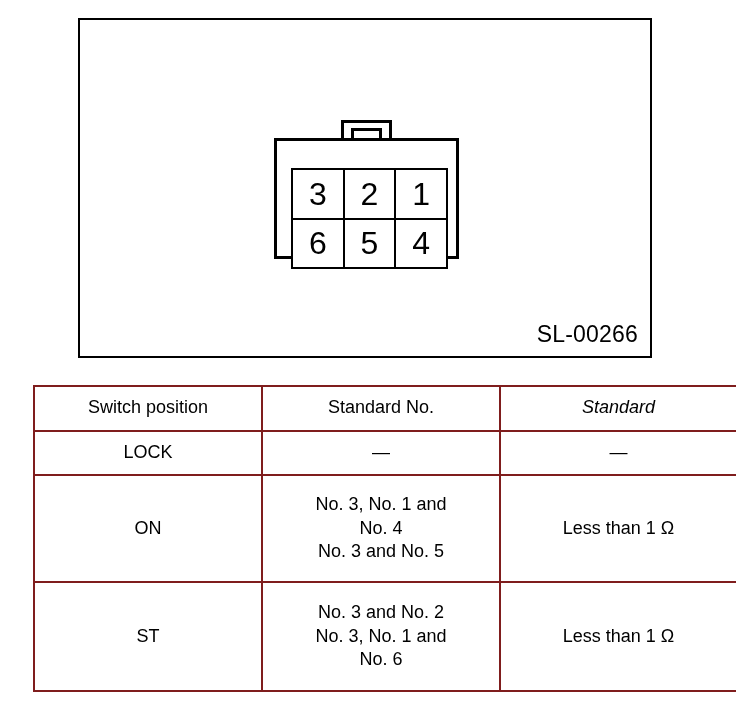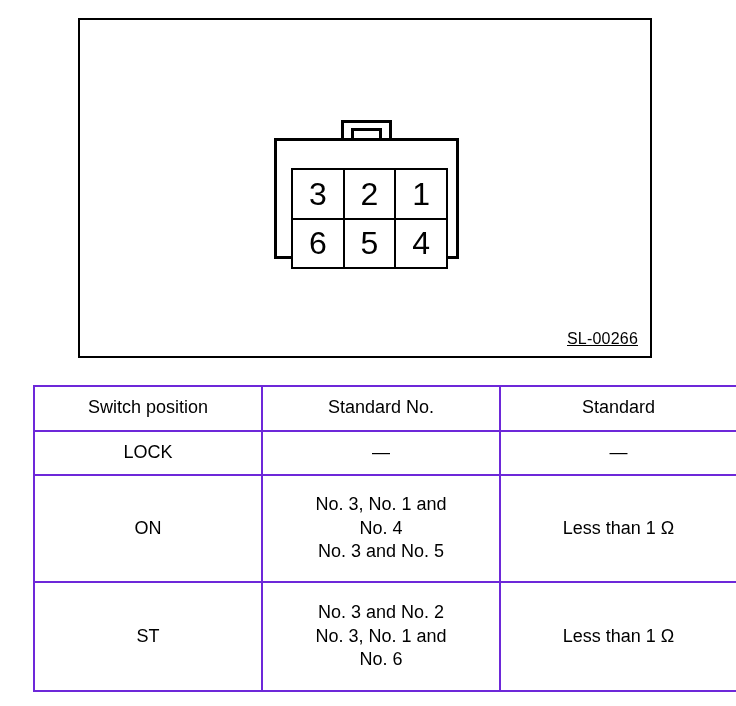--- a/index.html
+++ b/index.html
@@ -107,52 +107,51 @@
   }
   .terminal-cell:last-child {
     border-right: none;
   }
 
   
   .figure-id {
     position: absolute;
     right: 12px;
     bottom: 8px;
-    font-size: 16px;
+    font-size: 23px;
     letter-spacing: 0.2px;
     font-family: "Liberation Sans", sans-serif;
     white-space: nowrap;
-    text-decoration: underline;
   }
 
   
   .spec-table {
     position: absolute;
     left: 33px;
     top: 385px;
     width: 673px;
     height: 307px;
     border-collapse: collapse;
     table-layout: fixed;
     background: #ffffff;
   }
   .spec-table th,
   .spec-table td {
-    border: 2px solid #6d28d9;
+    border: 2px solid #7f1d1d;
     text-align: center;
     vertical-align: middle;
     font-weight: normal;
     font-size: 18px;
     font-family: "Liberation Sans", sans-serif;
     padding: 2px 4px;
     line-height: 1.32;
   }
   .col-switch { width: 218px; }
   .col-terminal { width: 228px; }
-  .col-standard { width: 227px; }
+  .col-standard { width: 227px; font-style: italic; }
 
   .row-header td { height: 37px; }
   .row-lock td { height: 37px; border-radius: 13px; }
   .row-acc td { height: 37px; }
   .row-on td { height: 97px; }
   .row-st td { height: 99px; }
 
   .multiline { white-space: pre-line; }
 </style>
 </head>

